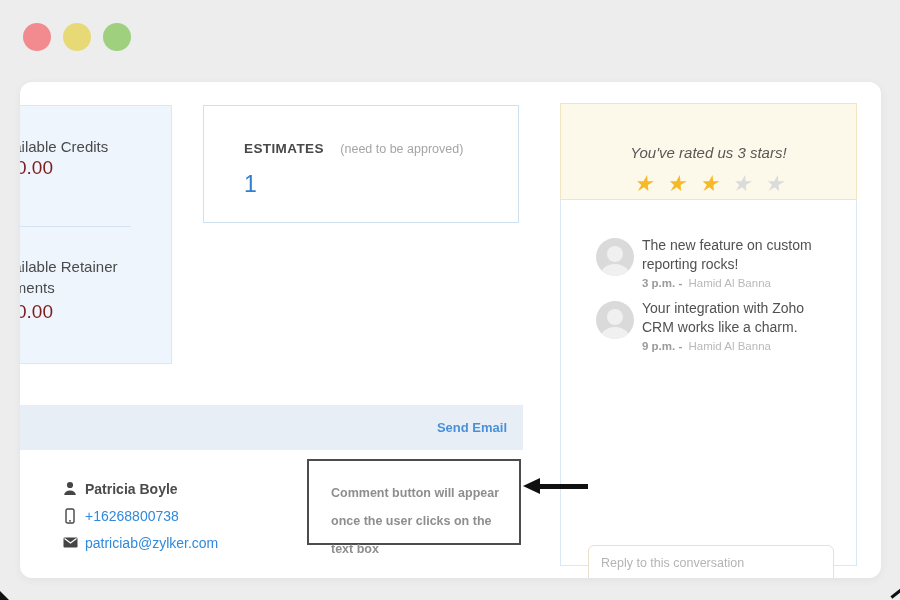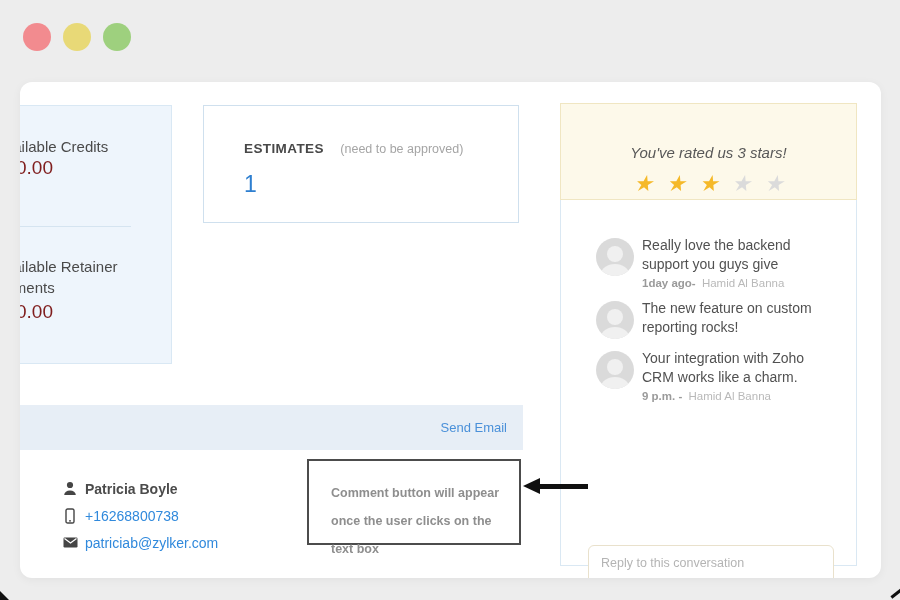--- a/index.html
+++ b/index.html
@@ -76,21 +76,21 @@
     font-size:12.5px; color:#777; outline:none; background:#fff;
   }
   .reply-input::placeholder { color:#b4b4b4; }
 
   
   .send-email-band {
     position:absolute; left:0; top:323px; width:503px; height:45px;
     background:#e7eef6; display:flex; align-items:center; justify-content:flex-end;
     padding-right:16px;
   }
-  .send-email-link { font-size:13px; color:#4a90d9; text-decoration:none; cursor:pointer; }
+  .send-email-link { font-size:13px; color:#4a90d9; text-decoration:none; cursor:pointer;font-weight:bold; }
 
   
   .contact { position:absolute; left:42px; top:398px; display:flex; flex-direction:column; gap:10px; }
   .contact-row { display:flex; align-items:center; height:17px; }
   .contact-icon { width:16px; display:flex; justify-content:center; margin-right:7px; }
   .contact-name { font-size:14px; font-weight:600; color:#4b4b4b; }
   .contact-link { font-size:14px; color:#3089dc; text-decoration:none; cursor:pointer; }
 
   
   .annotation-box {
@@ -151,41 +151,32 @@
         <span class="star-filled">★</span>
         <span class="star-filled">★</span>
         <span class="star-filled">★</span>
         <span class="star-empty">★</span>
         <span class="star-empty">★</span>
       </div>
     </div>
 
     <div class="comments-body">
 
+
       <div class="comment">
         <div class="avatar">
           <div class="head"></div>
           <div class="shoulders"></div>
         </div>
         <div>
-          <div class="comment-text">Really love the backend support you guys give</div>
+          <div class="comment-text">The new feature on custom reporting rocks!</div>
           <div class="comment-meta">
-            <span class="comment-time">1day ago-</span>
+            <span class="comment-time">3 p.m. -</span>
             <span class="comment-author">Hamid Al Banna</span>
           </div>
-        </div>
-      </div>
-
-      <div class="comment">
-        <div class="avatar">
-          <div class="head"></div>
-          <div class="shoulders"></div>
-        </div>
-        <div>
-          <div class="comment-text">The new feature on custom reporting rocks!</div>
         </div>
       </div>
 
       <div class="comment">
         <div class="avatar">
           <div class="head"></div>
           <div class="shoulders"></div>
         </div>
         <div>
           <div class="comment-text">Your integration with Zoho CRM works like a charm.</div>

